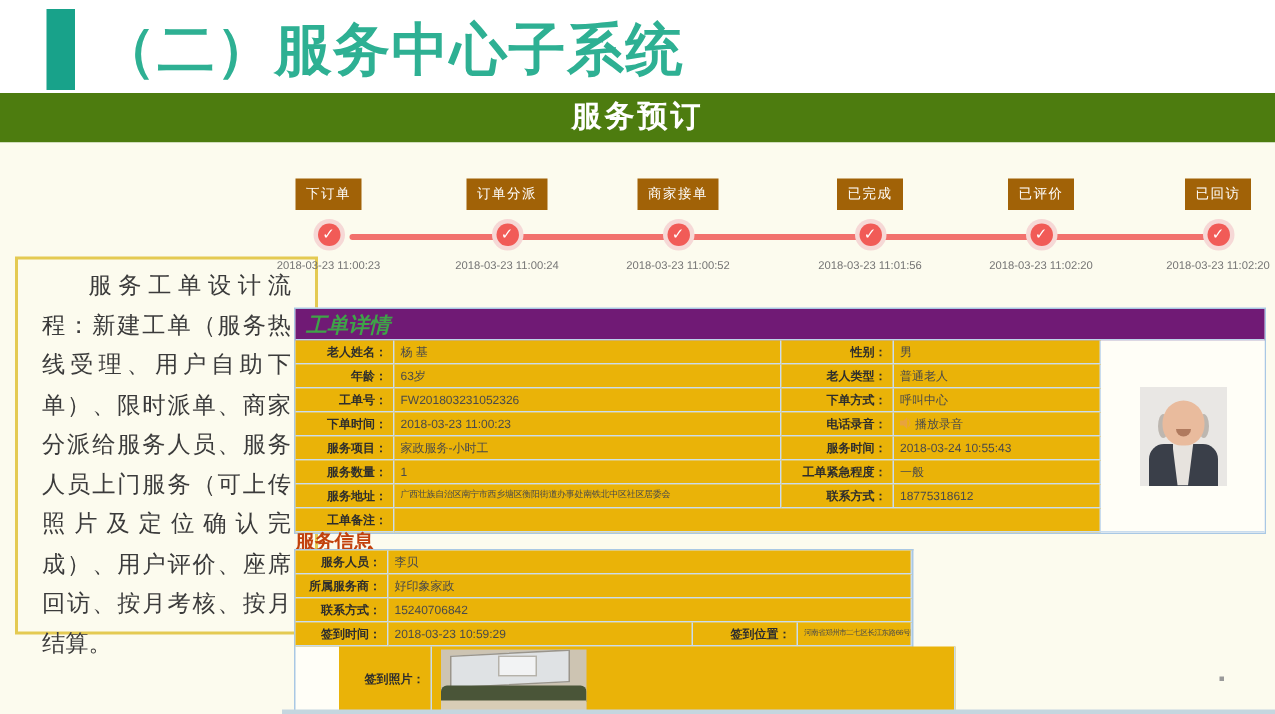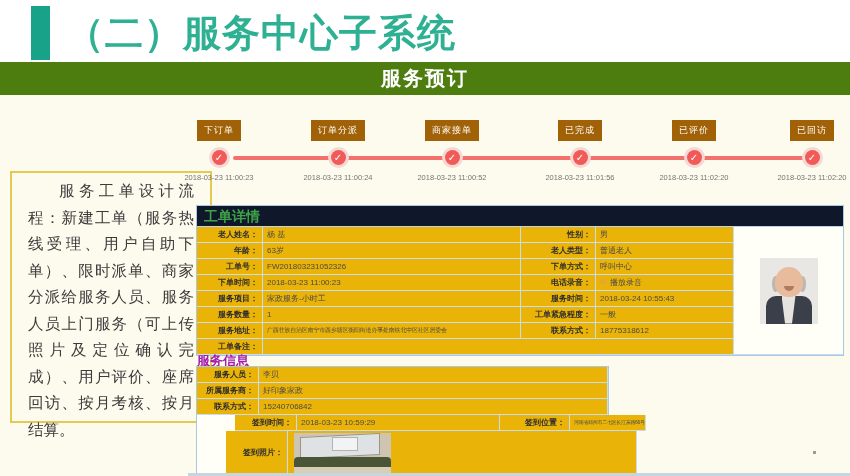--- a/index.html
+++ b/index.html
@@ -19,44 +19,44 @@
   .tl-step{position:absolute;top:119px;width:120px;margin-left:-60px;text-align:center;}
   .tl-btn{display:inline-block;background:#a16207;color:#fff;font-size:9px;line-height:9px;padding:6px 7px;
           border-radius:0;letter-spacing:1px;cursor:pointer;}
   .tl-node{width:15px;height:15px;margin:9px auto 0 auto;border-radius:50%;background:#f15b57;
            box-shadow:0 0 0 3px #f6d8d6;color:#fff;font-size:10px;line-height:15px;text-align:center;position:relative;z-index:2;}
   .tl-node::after{content:"✓";}
   .tl-time{margin-top:8px;font-size:7.5px;color:#757575;white-space:nowrap;}
   
   .detail-panel{position:absolute;left:196px;top:205px;width:648px;background:#fffef7;border:1px solid #a9c8e4;box-sizing:border-box;}
   .panel-header{height:20px;line-height:20px;padding-left:7px;font-size:14px;font-weight:bold;color:#3fa348;
-                border-bottom:1px solid #bcd5ea;background:#0f172a;}
+                border-bottom:1px solid #bcd5ea;background:#701a75;font-style:italic;}
   .detail-grid{display:grid;grid-template-columns:66px 258px 75px 138px 109px;grid-auto-rows:16px;}
   .c{border-right:1px solid #c9dcee;border-bottom:1px solid #c9dcee;box-sizing:border-box;
      font-size:8px;line-height:15px;padding:0 4px;overflow:hidden;white-space:nowrap;}
   .lbl{background:#eab308;text-align:right;color:#2d2d2d;font-weight:bold;}
   .val{background:#eab308;color:#4a4a4a;}
   .val.small{font-size:6px;letter-spacing:-0.2px;}
   .photo-cell{grid-area:1/5/9/6;border-bottom:1px solid #c9dcee;display:flex;align-items:center;justify-content:center;background:#fffef7;}
   .wide{grid-column:2/5;}
   .rec-link{color:#4a4a4a;cursor:pointer;}
   .spk-icon{display:inline-block;width:8px;height:8px;margin-right:2px;vertical-align:-1px;}
   
   .avatar{width:58px;height:66px;background:#e9e7e4;position:relative;overflow:hidden;}
   .avatar .head{position:absolute;left:15px;top:9px;width:28px;height:30px;border-radius:50% 50% 46% 46%;background:#e9bb9d;}
   .avatar .hair-l{position:absolute;left:12px;top:18px;width:7px;height:16px;border-radius:50%;background:#bdb7b0;}
   .avatar .hair-r{position:absolute;right:12px;top:18px;width:7px;height:16px;border-radius:50%;background:#bdb7b0;}
   .avatar .smile{position:absolute;left:24px;top:28px;width:10px;height:5px;border-radius:0 0 10px 10px;background:#b07a5e;}
   .avatar .body{position:absolute;left:6px;top:38px;width:46px;height:28px;border-radius:10px 10px 0 0;background:#3a3f49;}
   .avatar .shirt{position:absolute;left:22px;top:38px;width:14px;height:28px;background:#e7e3de;clip-path:polygon(0 0,100% 0,75% 100%,25% 100%);}
   
-  .service-header{position:absolute;left:197px;top:352px;font-size:13px;font-weight:bold;color:#a21caf;}
+  .service-header{position:absolute;left:197px;top:352px;font-size:13px;font-weight:bold;color:#c2410c;}
   .service-table{position:absolute;left:196px;top:366px;width:413px;border:1px solid #a9c8e4;border-bottom:none;box-sizing:border-box;background:#fffef7;}
   .svc-row{display:grid;grid-template-columns:62px 349px;height:16px;}
-  .svc-row4{display:grid;grid-template-columns:62px 203px 70px 76px;height:16px;margin-left:38px;}
+  .svc-row4{display:grid;grid-template-columns:62px 203px 70px 76px;height:16px;}
   .svc-photo-row{display:grid;grid-template-columns:62px 349px;height:46px;padding-left:29px;}
   .svc-photo-row .lbl{line-height:44px;}
   .val.tiny{font-size:5px;letter-spacing:-0.3px;}
   
   .signphoto{width:97px;height:42px;margin:2px 0 0 2px;position:relative;overflow:hidden;background:#cdc4b2;}
   .signphoto .board{position:absolute;left:6px;top:2px;width:78px;height:20px;background:#dfe2e4;border:1px solid #9a958b;transform:skewY(-3deg);}
   .signphoto .screen{position:absolute;left:38px;top:4px;width:24px;height:12px;background:#f2f3f4;border:1px solid #b5b2aa;}
   .signphoto .plants{position:absolute;left:0;top:24px;width:100%;height:11px;background:#4a5538;border-radius:4px 4px 0 0;}
   .signphoto .floor{position:absolute;left:0;bottom:0;width:100%;height:8px;background:#d8cdb6;}
   .bottom-strip{position:absolute;left:188px;bottom:0;width:662px;height:3px;background:#c5d6df;}

